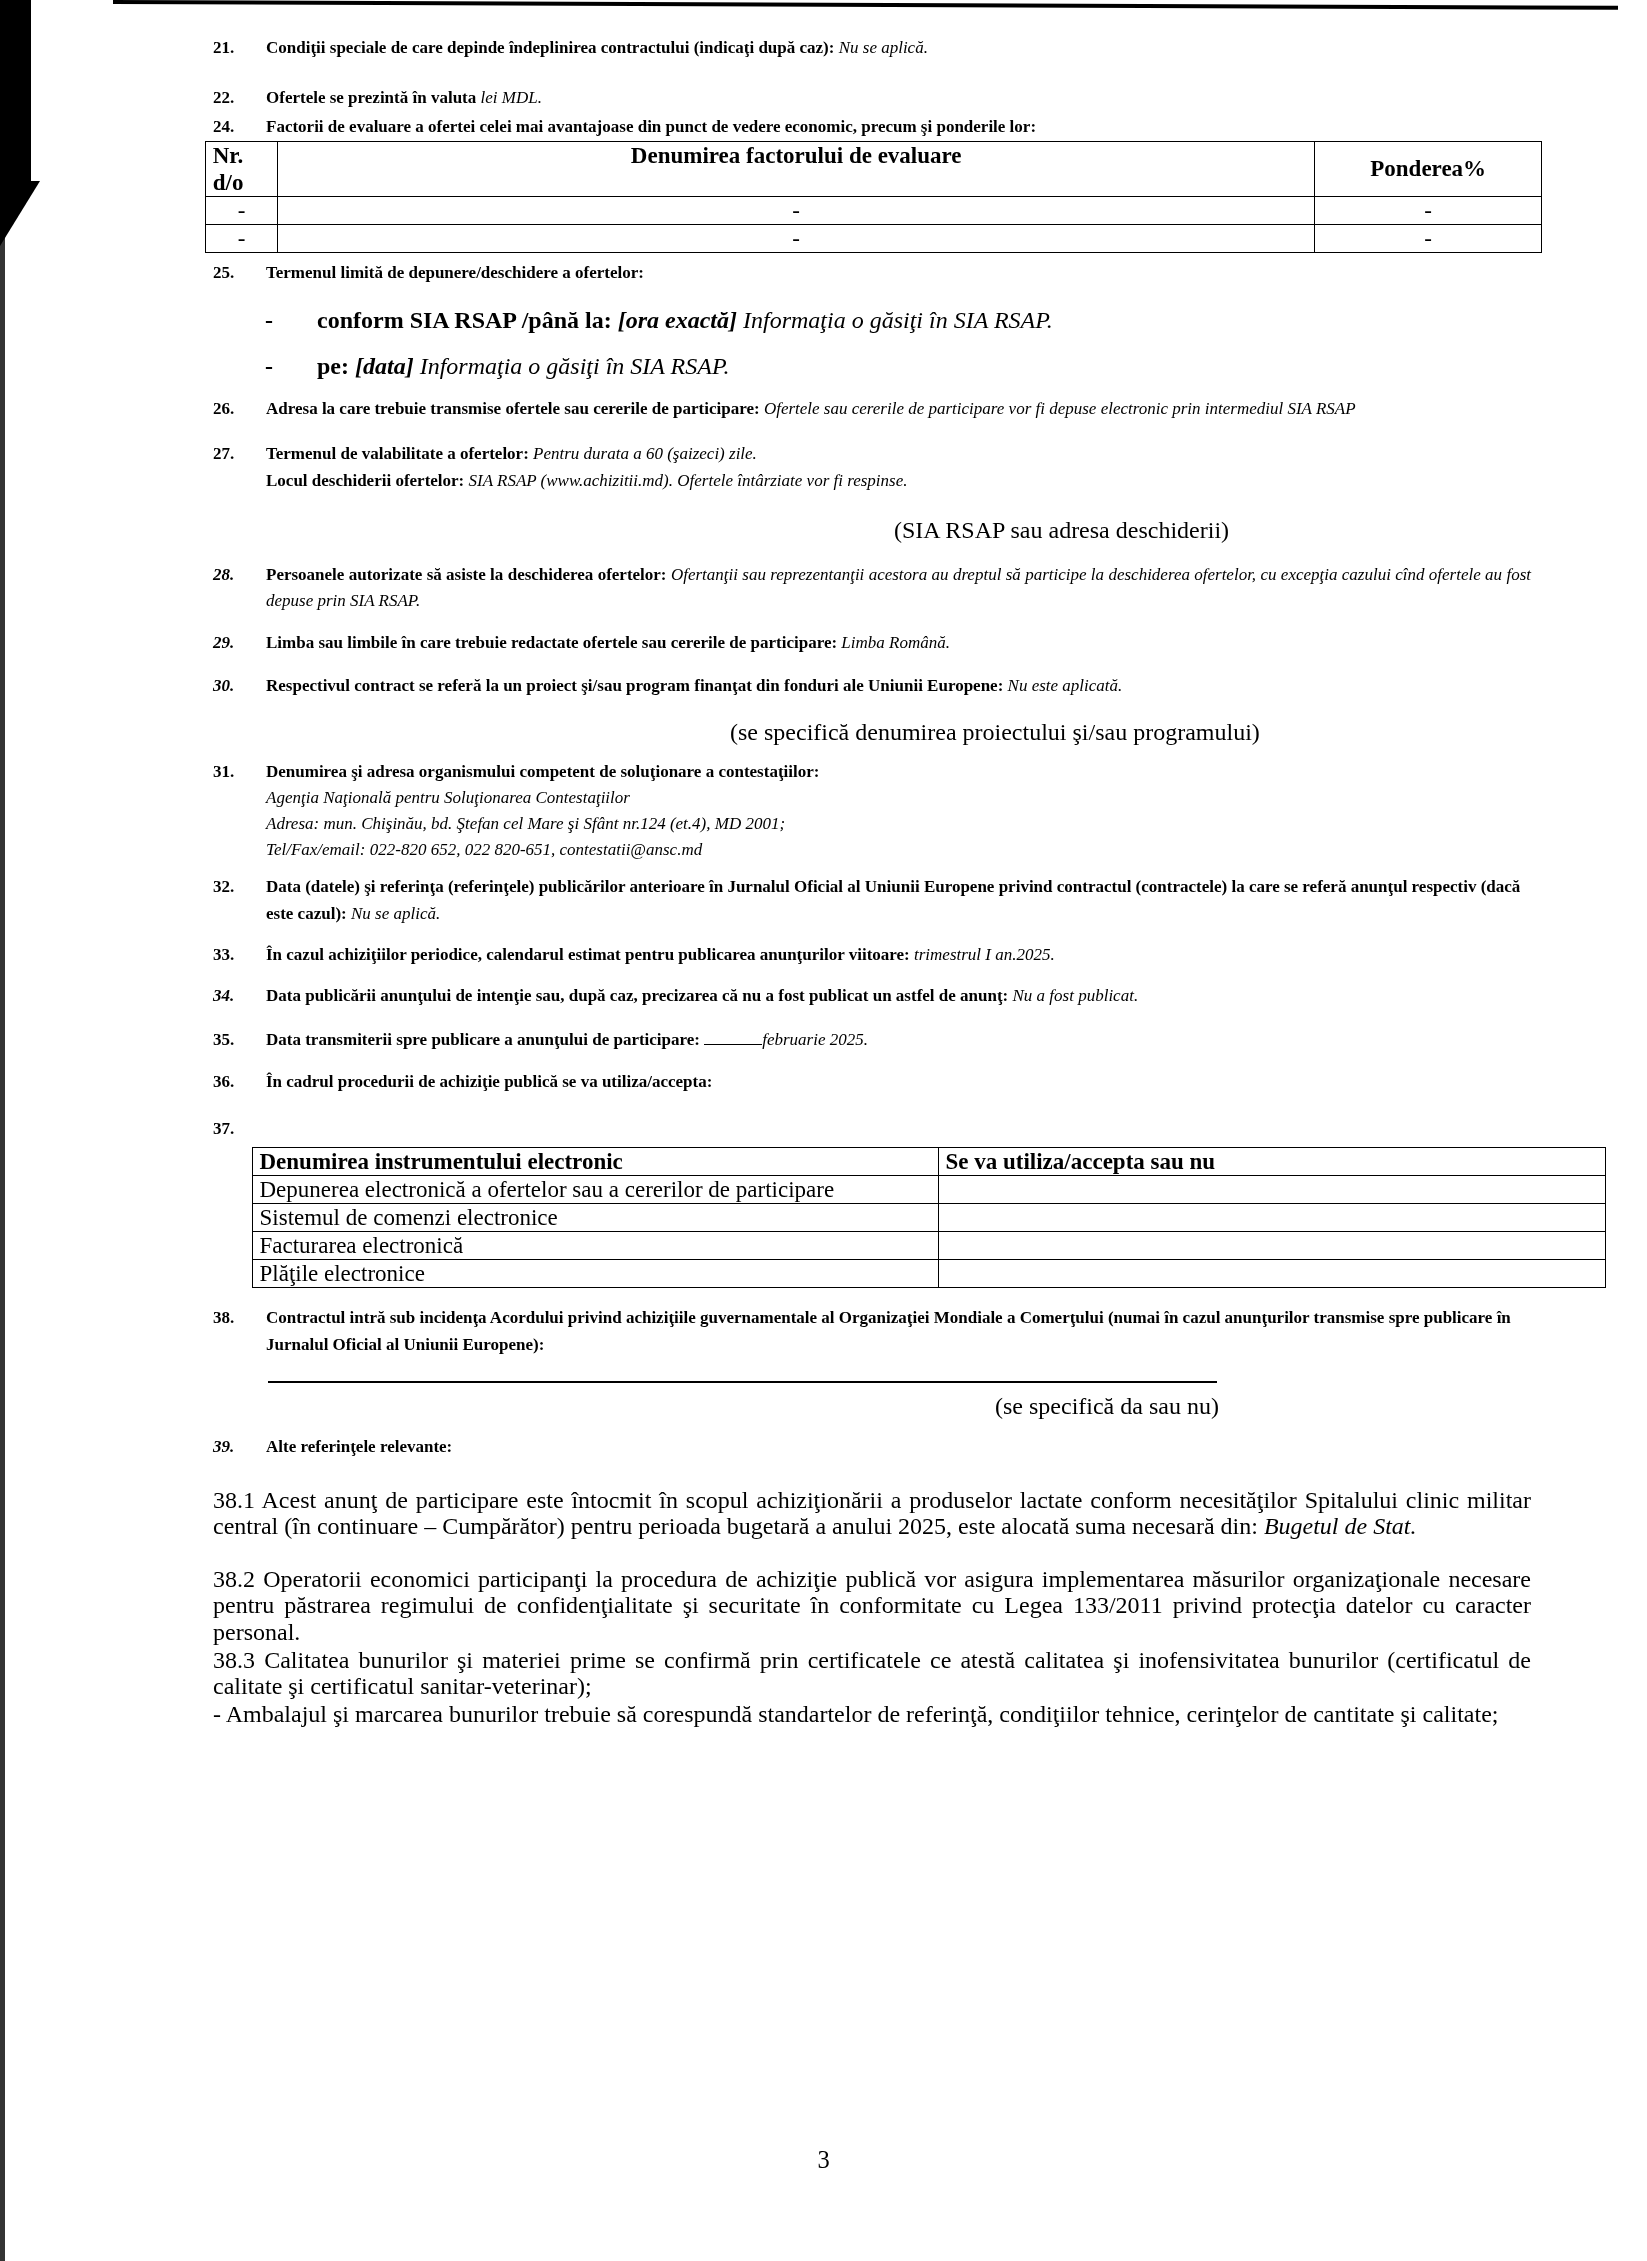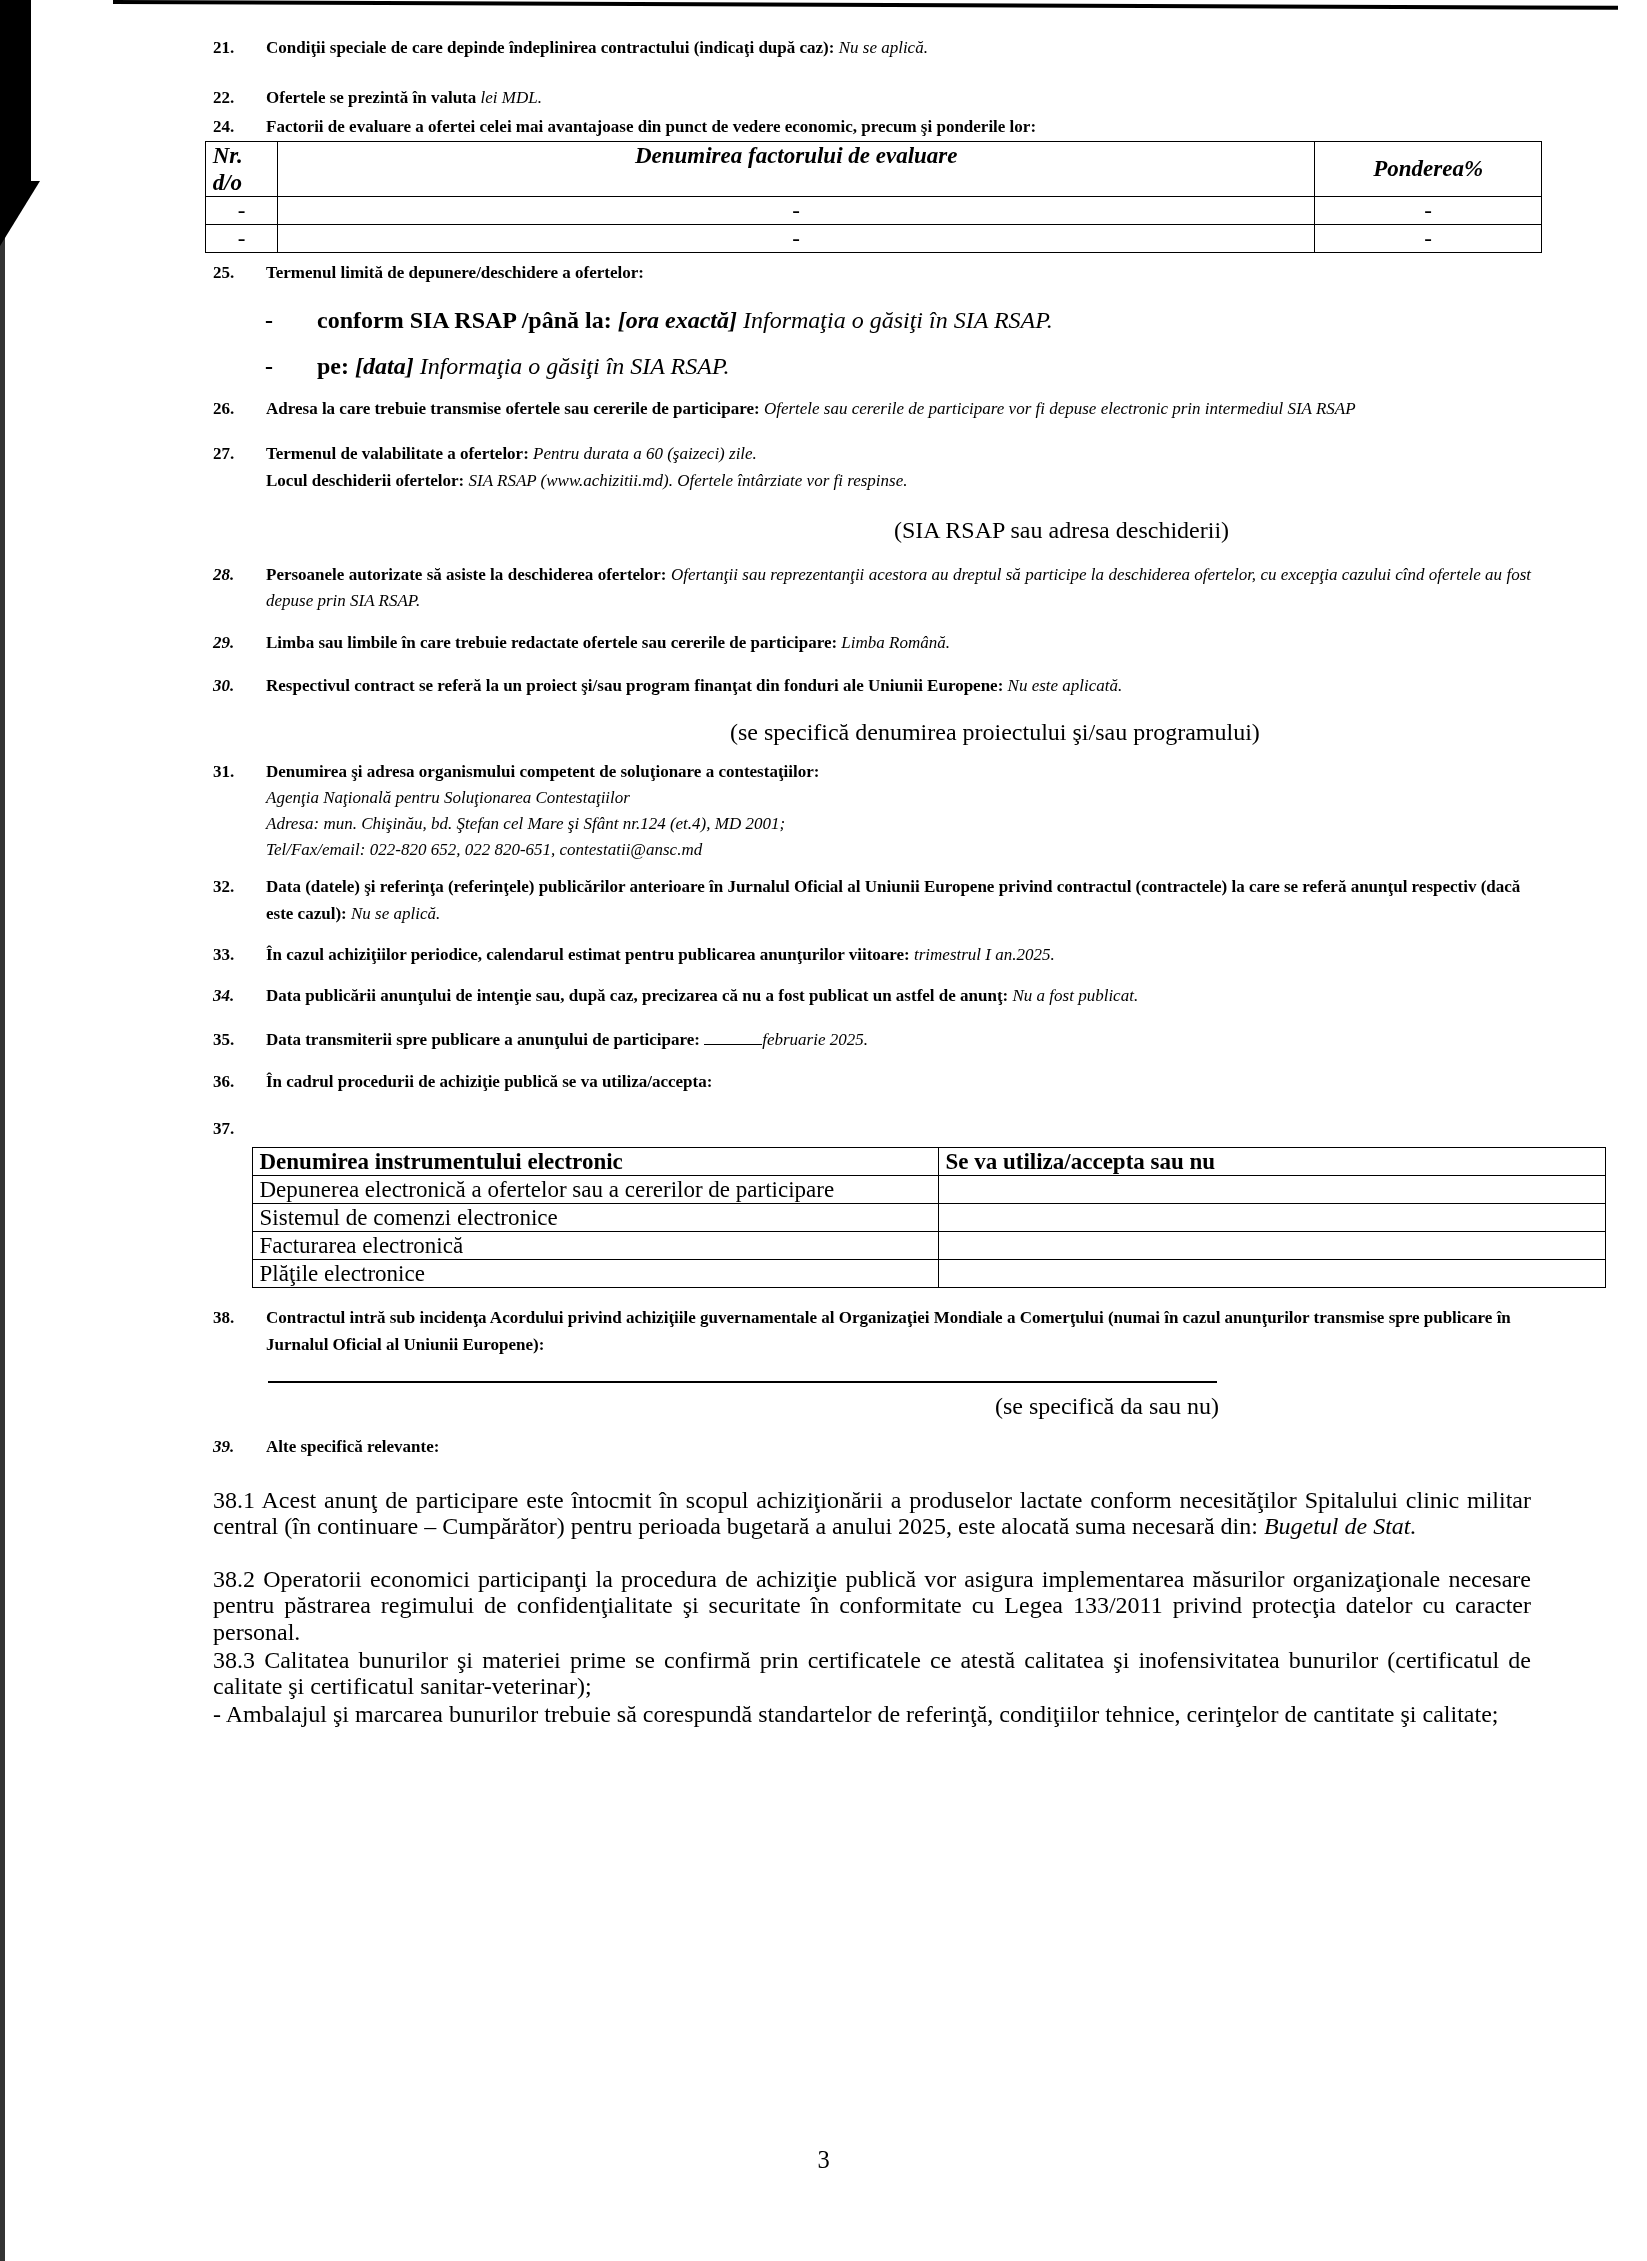--- a/index.html
+++ b/index.html
@@ -15,21 +15,21 @@
     .item .num { position: absolute; left: 0; top: 0; font-weight: bold; }
     .item .body { display: block; padding-left: 53px; }
     .b { font-weight: bold; }
     .i { font-style: italic; }
     .center-note { font-size: 24px; line-height: 28px; }
     .bullet { font-size: 24px; line-height: 28px; padding-left: 52px; position: relative; }
     .bullet .dash { position: absolute; left: 52px; font-weight: bold; }
     .bullet .txt { display: block; padding-left: 52px; }
     table { border-collapse: collapse; }
     td, th { border: 1.9px solid #000; font-size: 23px; line-height: 27px; padding: 0 6.5px; vertical-align: top; }
-    .t24 { width: 1337px; margin-left: -7.8px; font-style: italic; }
+    .t24 { width: 1337px; margin-left: -7.8px; }
     .t24 th { font-weight: bold; }
     .t37 { width: 1354px; margin-left: 39px; }
     .t37 th { font-weight: bold; text-align: left; }
     .para { font-size: 24px; line-height: 26.5px; text-align: justify; margin: 0; }
     .underline-blank { display: inline-block; width: 58px; border-bottom: 1.9px solid #000; vertical-align: baseline; }
     .sig-line { width: 949px; border-bottom: 2.6px solid #000; margin-left: 55px; }
     .page-number { position: absolute; left: 0; width: 1647px; top: 2146px; text-align: center; font-size: 24.5px; }
   </style>
 </head>
 <body>
@@ -181,21 +181,21 @@
 
   <p class="item" style="margin-top:15.5px;line-height:27px">
     <span class="num">38.</span>
     <span class="body"><span class="b">Contractul intră sub incidenţa Acordului privind achiziţiile guvernamentale al Organizaţiei Mondiale a Comerţului (numai în cazul anunţurilor transmise spre publicare în Jurnalul Oficial al Uniunii Europene):</span></span>
   </p>
   <div class="sig-line" style="margin-top:23px"><span></span></div>
   <p class="center-note" style="margin:9px 0 0 782px">(se specifică da sau nu)</p>
 
   <p class="item" style="margin-top:13px">
     <span class="num i">39.</span>
-    <span class="body"><span class="b">Alte specifică relevante:</span></span>
+    <span class="body"><span class="b">Alte referinţele relevante:</span></span>
   </p>
 
   <p class="para" style="margin-top:26px">
     <span>38.1 Acest anunţ de participare este întocmit în scopul achiziţionării a produselor lactate conform necesităţilor Spitalului clinic militar central (în continuare – Cumpărător) pentru perioada bugetară a anului 2025, este alocată suma necesară din:</span> <span class="i">Bugetul de Stat.</span>
   </p>
 
   <p class="para" style="margin-top:26px">38.2 Operatorii economici participanţi la procedura de achiziţie publică vor asigura implementarea măsurilor organizaţionale necesare pentru păstrarea regimului de confidenţialitate şi securitate în conformitate cu Legea 133/2011 privind protecţia datelor cu caracter personal.</p>
 
   <p class="para" style="margin-top:1.3px">38.3 Calitatea bunurilor şi materiei prime se confirmă prin certificatele ce atestă calitatea şi inofensivitatea bunurilor (certificatul de calitate şi  certificatul sanitar-veterinar);</p>
 

